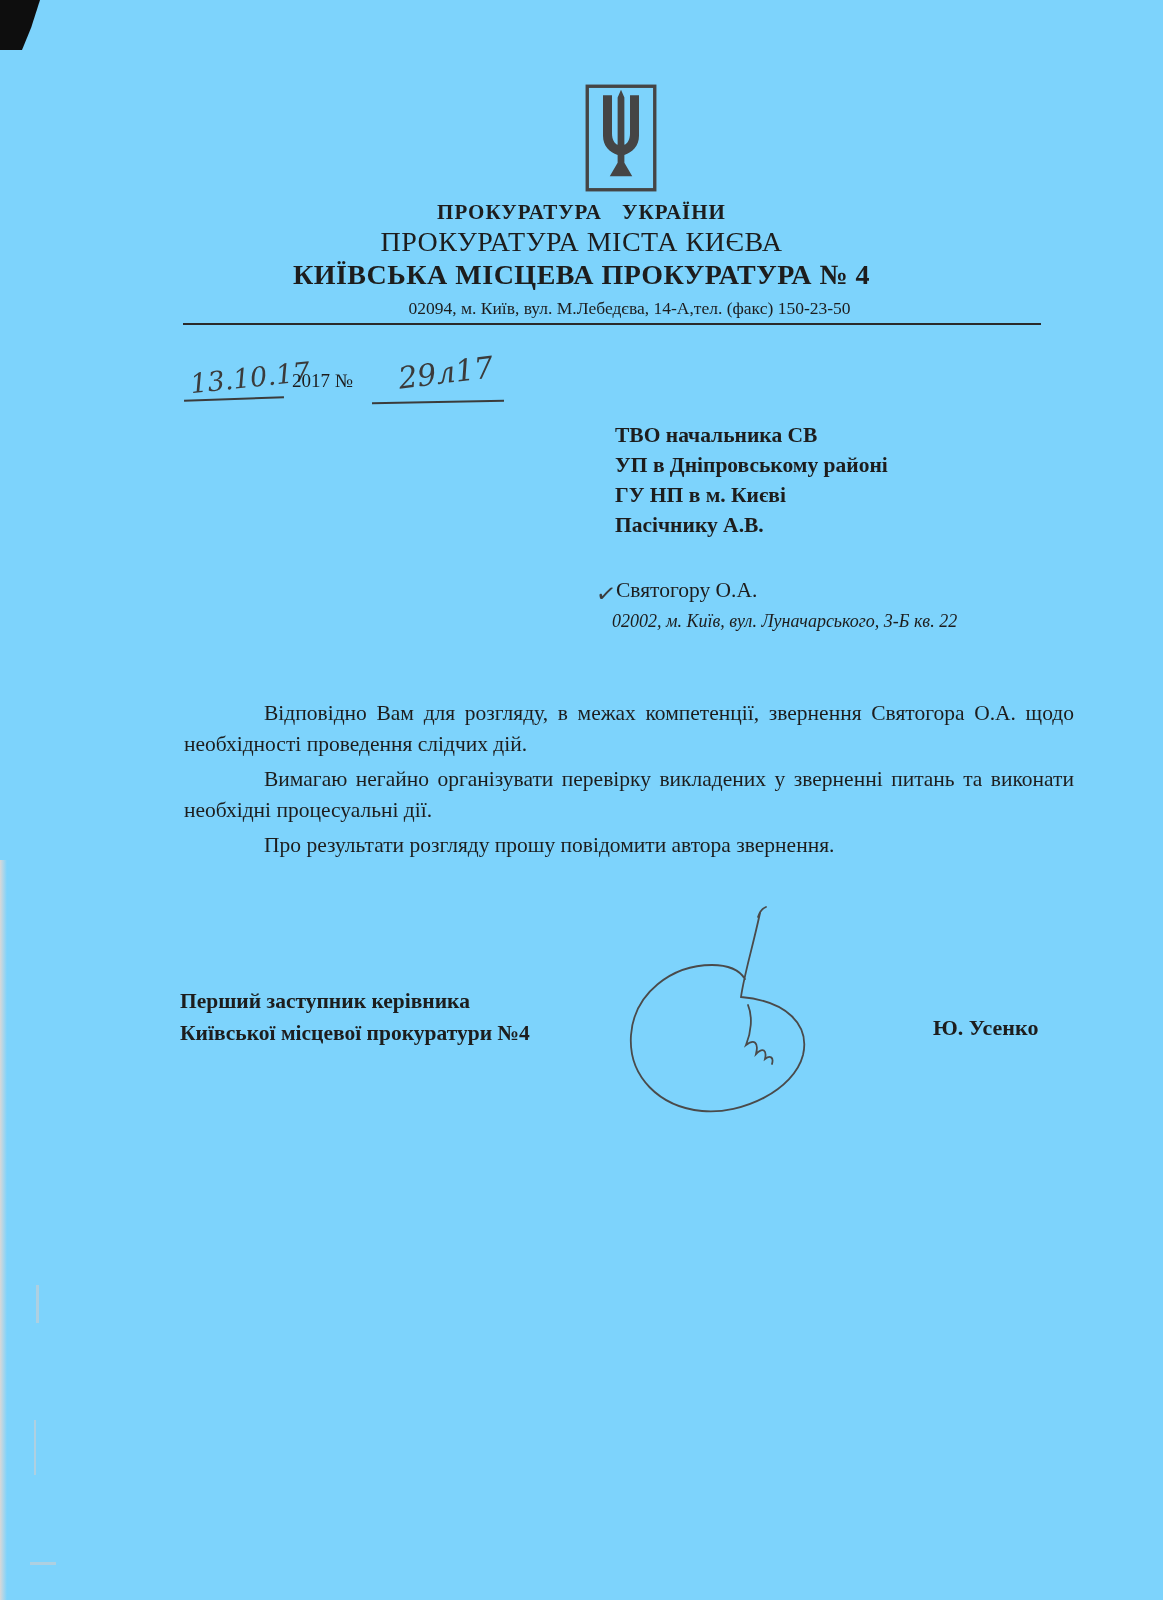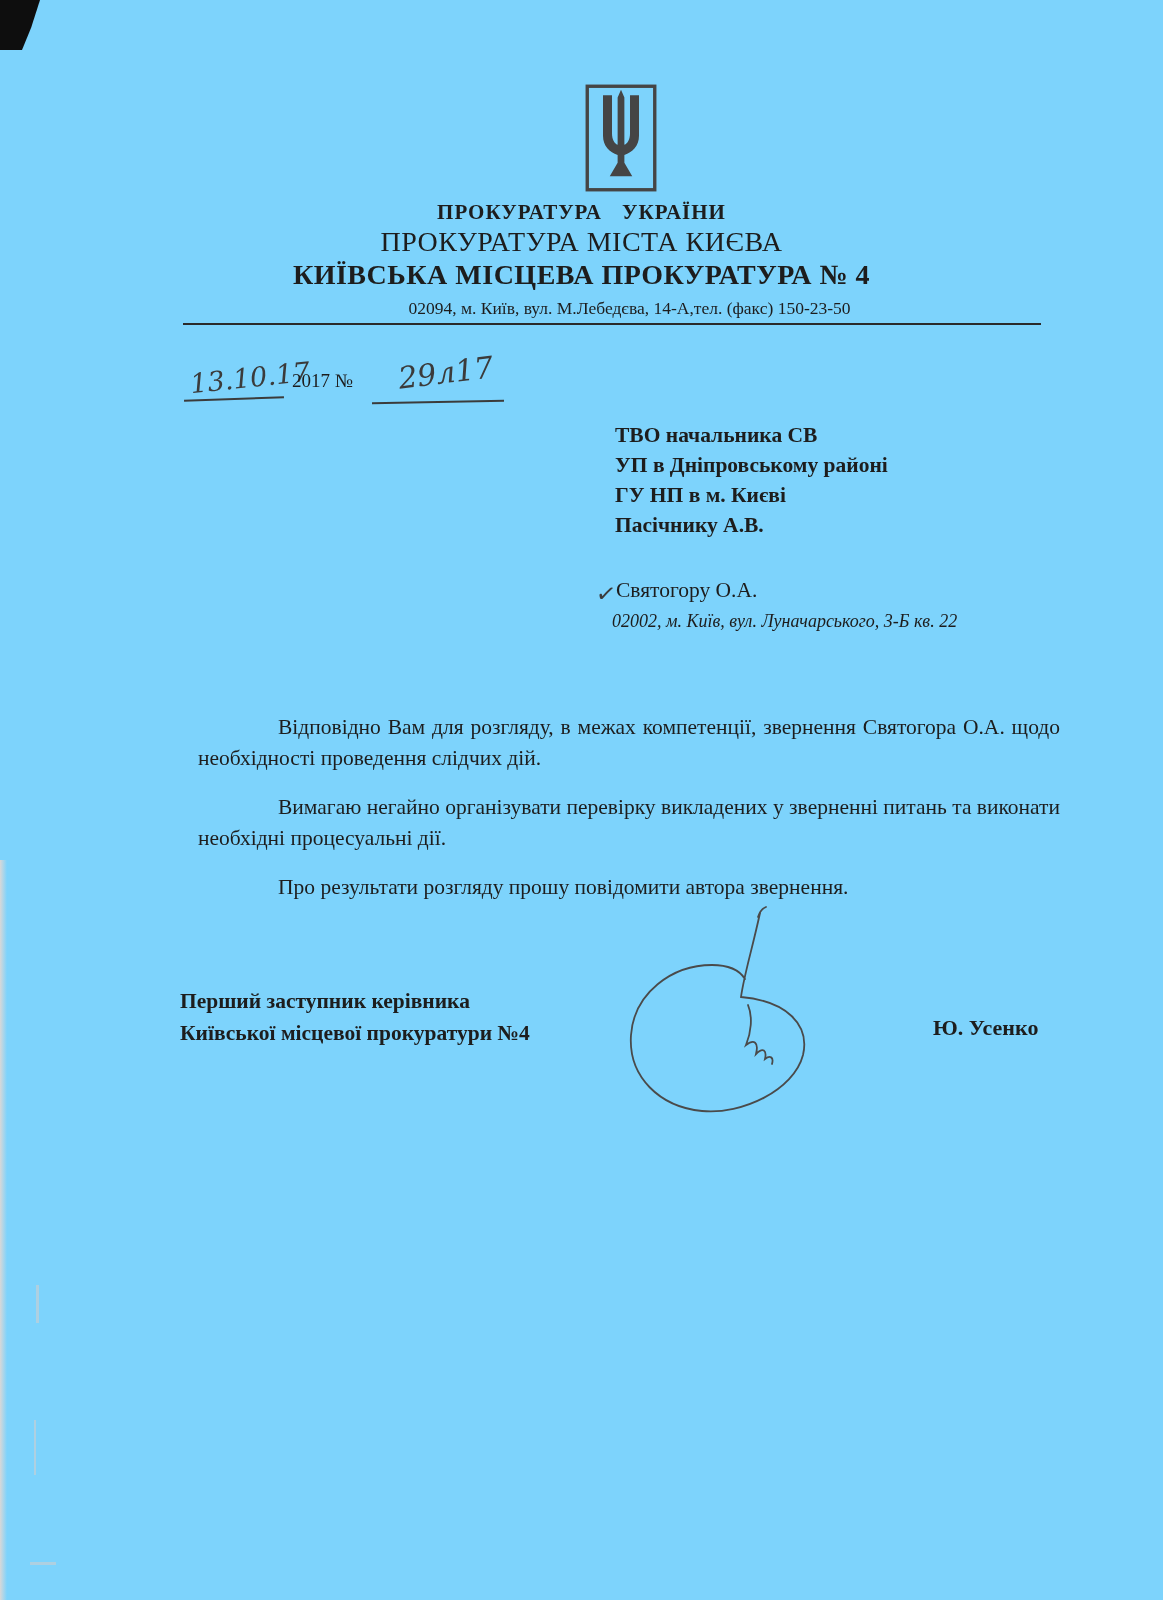--- a/index.html
+++ b/index.html
@@ -136,21 +136,21 @@
     font-style: italic;
   }
 
   
   .body-block {
     position: absolute;
     left: 180px; top: 694px;
     width: 898px;
   }
   .body-block p {
-    margin: 18px;
+    margin: 4px;
     font-size: 21.5px;
     line-height: 31px;
     text-align: justify;
     text-indent: 80px;
   }
   .attachment {
     margin-top: 26px !important;
     font-style: italic;
     font-size: 20px !important;
     text-align: left !important;

